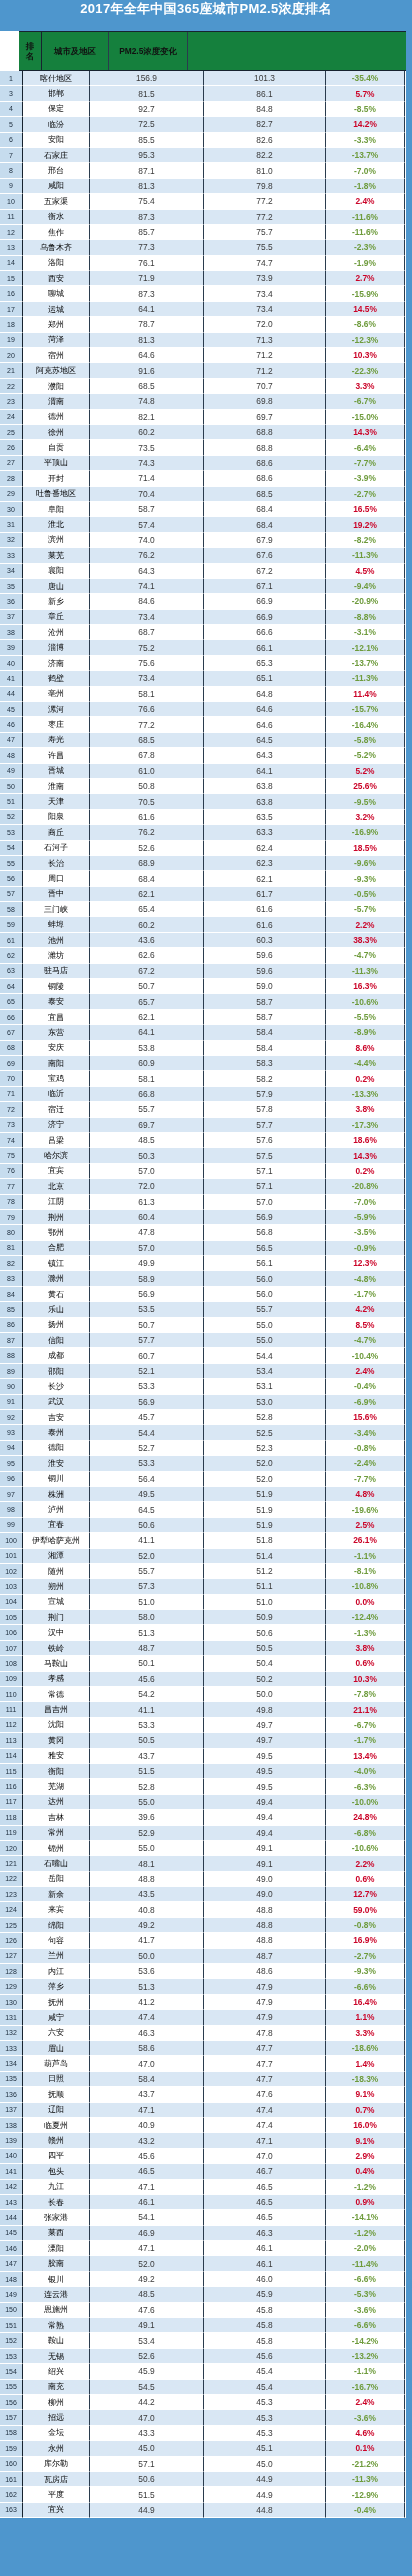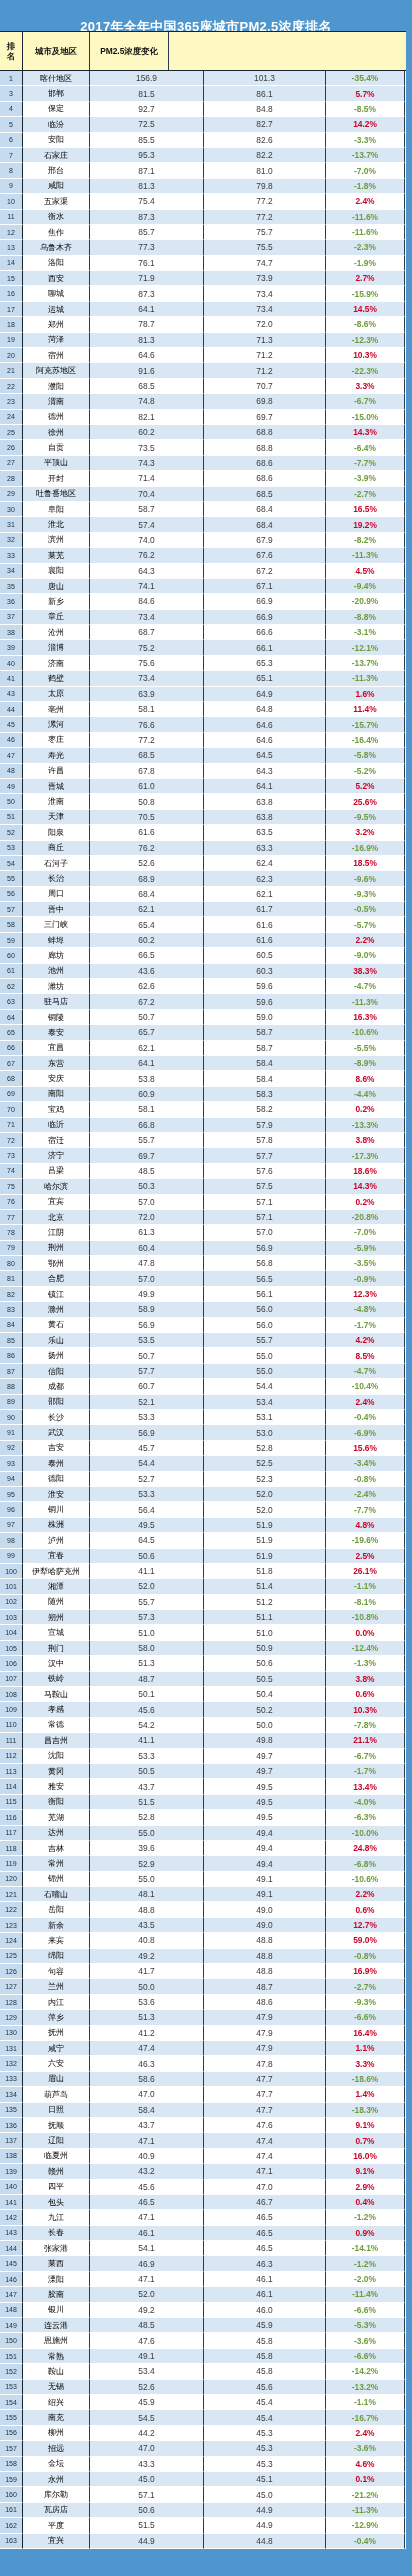--- a/index.html
+++ b/index.html
@@ -1,22 +1,22 @@
 <!DOCTYPE html>
 <html style="font-size:10.3px"><head>
 <meta charset="utf-8">
 <style>
   html,body{margin:0;padding:0;}
   body{width:412px;background:#4e96cd;font-family:"Liberation Sans","DejaVu Sans",sans-serif;}
   .page{position:relative;width:412px;height:2576px;background:#4e96cd;overflow:hidden;}
-  .title-bar{height:36px;display:flex;align-items:flex-end;justify-content:center;}
+  .title-bar{height:36px;display:flex;align-items:flex-start;justify-content:center;}
   .title-text{color:#ffffff;font-size:13px;font-weight:bold;letter-spacing:0.3px;}
   .tbl{position:absolute;left:0;top:31px;width:406px;background:#ffffff;}
-  .hdr{display:flex;height:40px;box-sizing:border-box;background:#fef9c3;
-       border-top:1.3px solid #17232f;border-bottom:1.3px solid #17232f;}
+  .hdr{display:flex;height:40px;box-sizing:border-box;background:#15803d;
+       border-top:1.3px solid #17232f;border-bottom:1.3px solid #17232f;margin-left:19px;}
   .hdr .cell{font-weight:bold;color:#111;font-size:8.4px;line-height:1.25;text-align:center;
        padding:1.3px 3.2px;}
   .cell{box-sizing:border-box;display:flex;align-items:center;justify-content:center;
        border-right:0.6px solid #2a3b4d;}
   .w-rank{width:23px;}
   .w-city{width:67px;}
   .w-a{width:114px;}
   .w-b{width:122px;}
   .w-chg{width:79px;border-right:0.6px solid #2a3b4d;}
   .hdr .w-rank, .row .w-rank{border-right:1.3px solid #17232f;}
@@ -318,27 +318,20 @@
           <div class="cell w-b num">65.3</div>
           <div class="cell w-chg chg neg">-13.7%</div>
         </div>
         <div class="row odd">
           <div class="cell w-rank rank">41</div>
           <div class="cell w-city city">鹤壁</div>
           <div class="cell w-a num">73.4</div>
           <div class="cell w-b num">65.1</div>
           <div class="cell w-chg chg neg">-11.3%</div>
         </div>
-        <div class="row odd">
-          <div class="cell w-rank rank">43</div>
-          <div class="cell w-city city">太原</div>
-          <div class="cell w-a num">63.9</div>
-          <div class="cell w-b num">64.9</div>
-          <div class="cell w-chg chg pos">1.6%</div>
-        </div>
         <div class="row even">
           <div class="cell w-rank rank">44</div>
           <div class="cell w-city city">亳州</div>
           <div class="cell w-a num">58.1</div>
           <div class="cell w-b num">64.8</div>
           <div class="cell w-chg chg pos">11.4%</div>
         </div>
         <div class="row odd">
           <div class="cell w-rank rank">45</div>
           <div class="cell w-city city">漯河</div>
@@ -436,27 +429,20 @@
           <div class="cell w-a num">65.4</div>
           <div class="cell w-b num">61.6</div>
           <div class="cell w-chg chg neg">-5.7%</div>
         </div>
         <div class="row odd">
           <div class="cell w-rank rank">59</div>
           <div class="cell w-city city">蚌埠</div>
           <div class="cell w-a num">60.2</div>
           <div class="cell w-b num">61.6</div>
           <div class="cell w-chg chg pos">2.2%</div>
-        </div>
-        <div class="row even">
-          <div class="cell w-rank rank">60</div>
-          <div class="cell w-city city">廊坊</div>
-          <div class="cell w-a num">66.5</div>
-          <div class="cell w-b num">60.5</div>
-          <div class="cell w-chg chg neg">-9.0%</div>
         </div>
         <div class="row odd">
           <div class="cell w-rank rank">61</div>
           <div class="cell w-city city">池州</div>
           <div class="cell w-a num">43.6</div>
           <div class="cell w-b num">60.3</div>
           <div class="cell w-chg chg pos">38.3%</div>
         </div>
         <div class="row even">
           <div class="cell w-rank rank">62</div>

